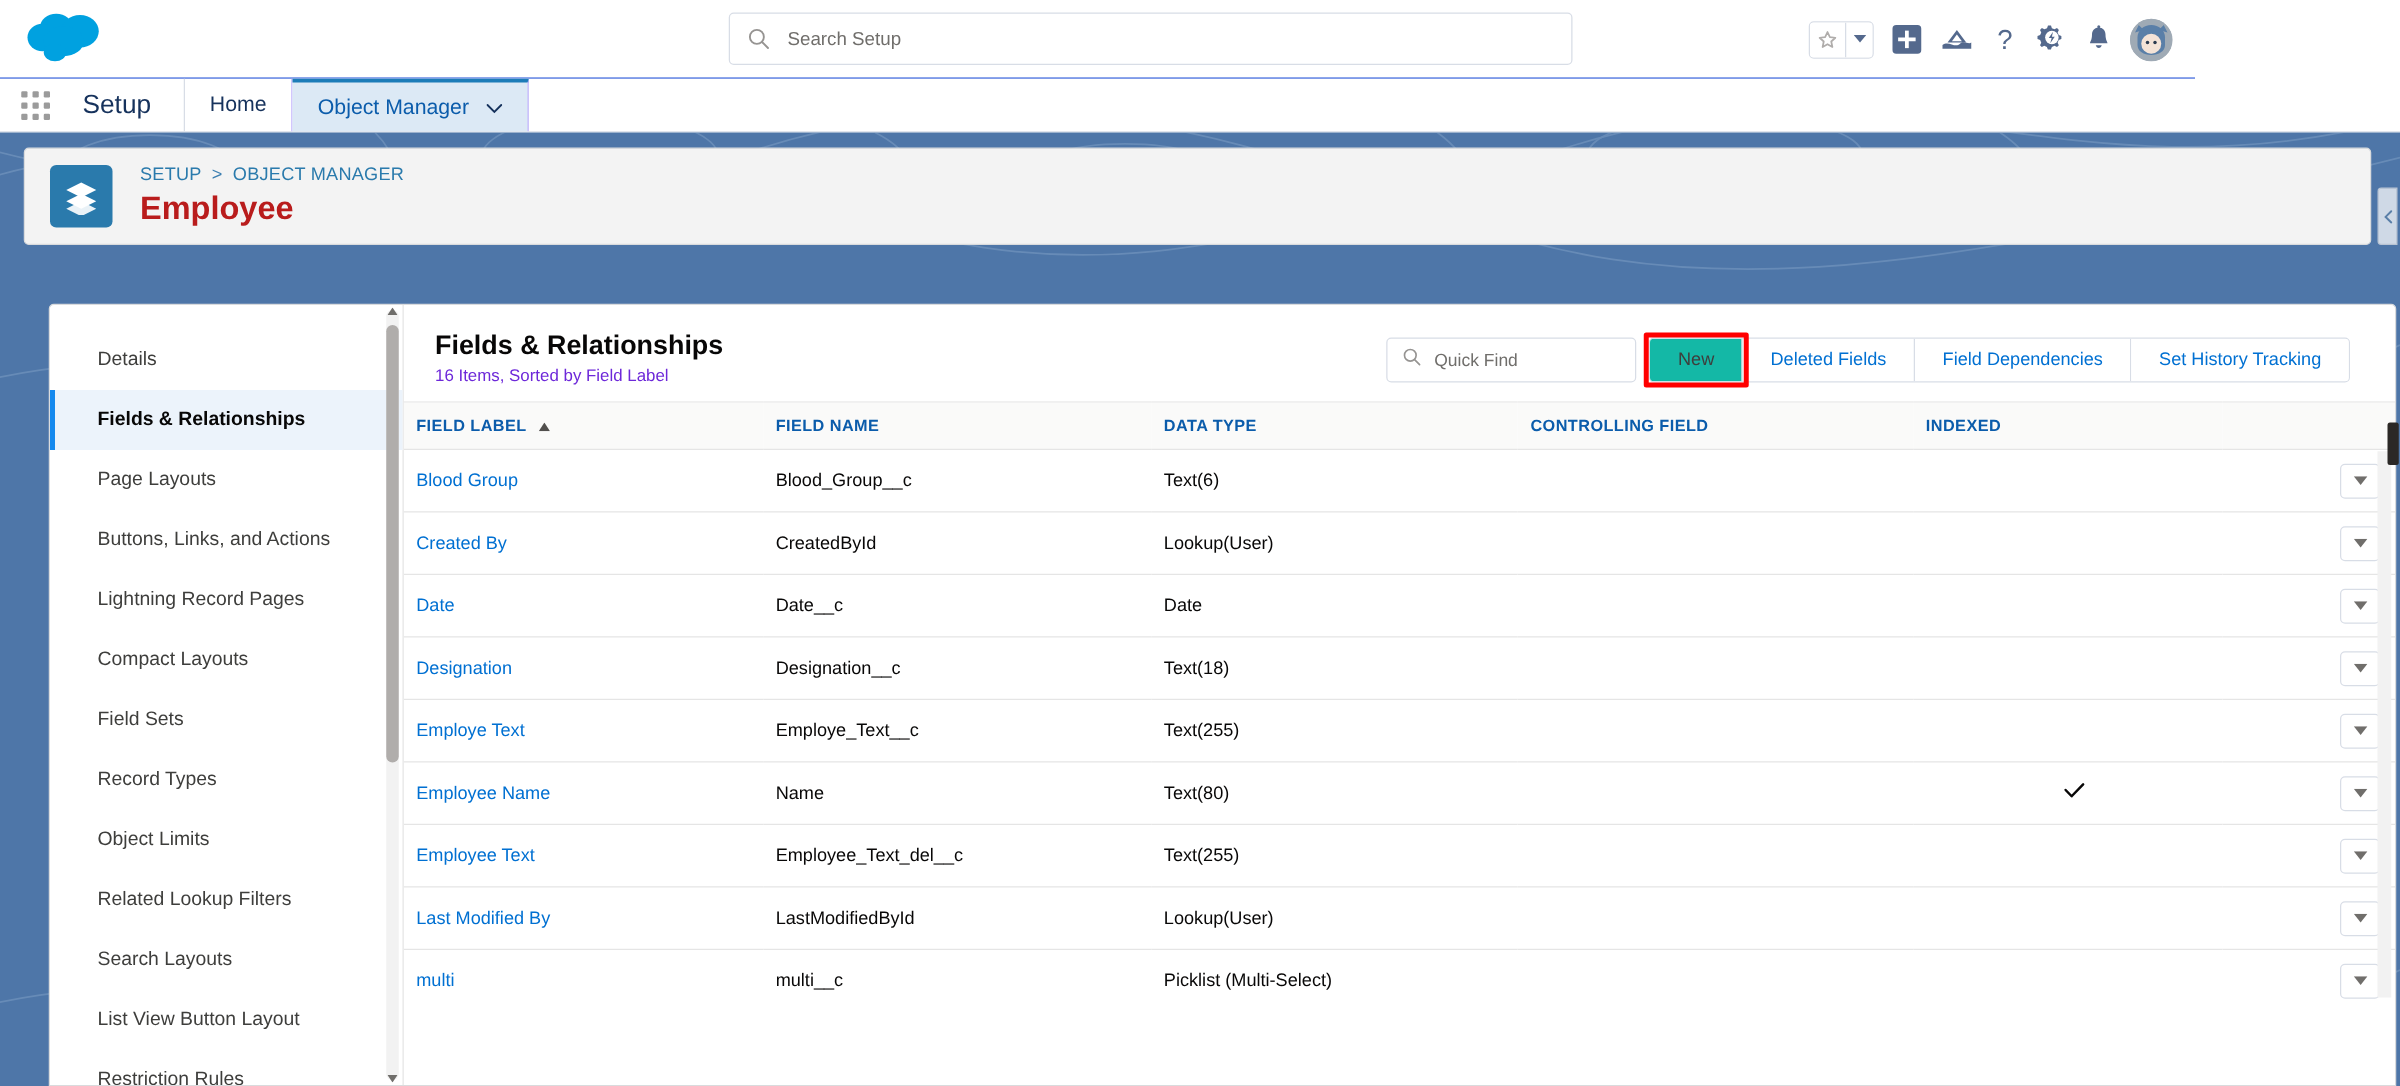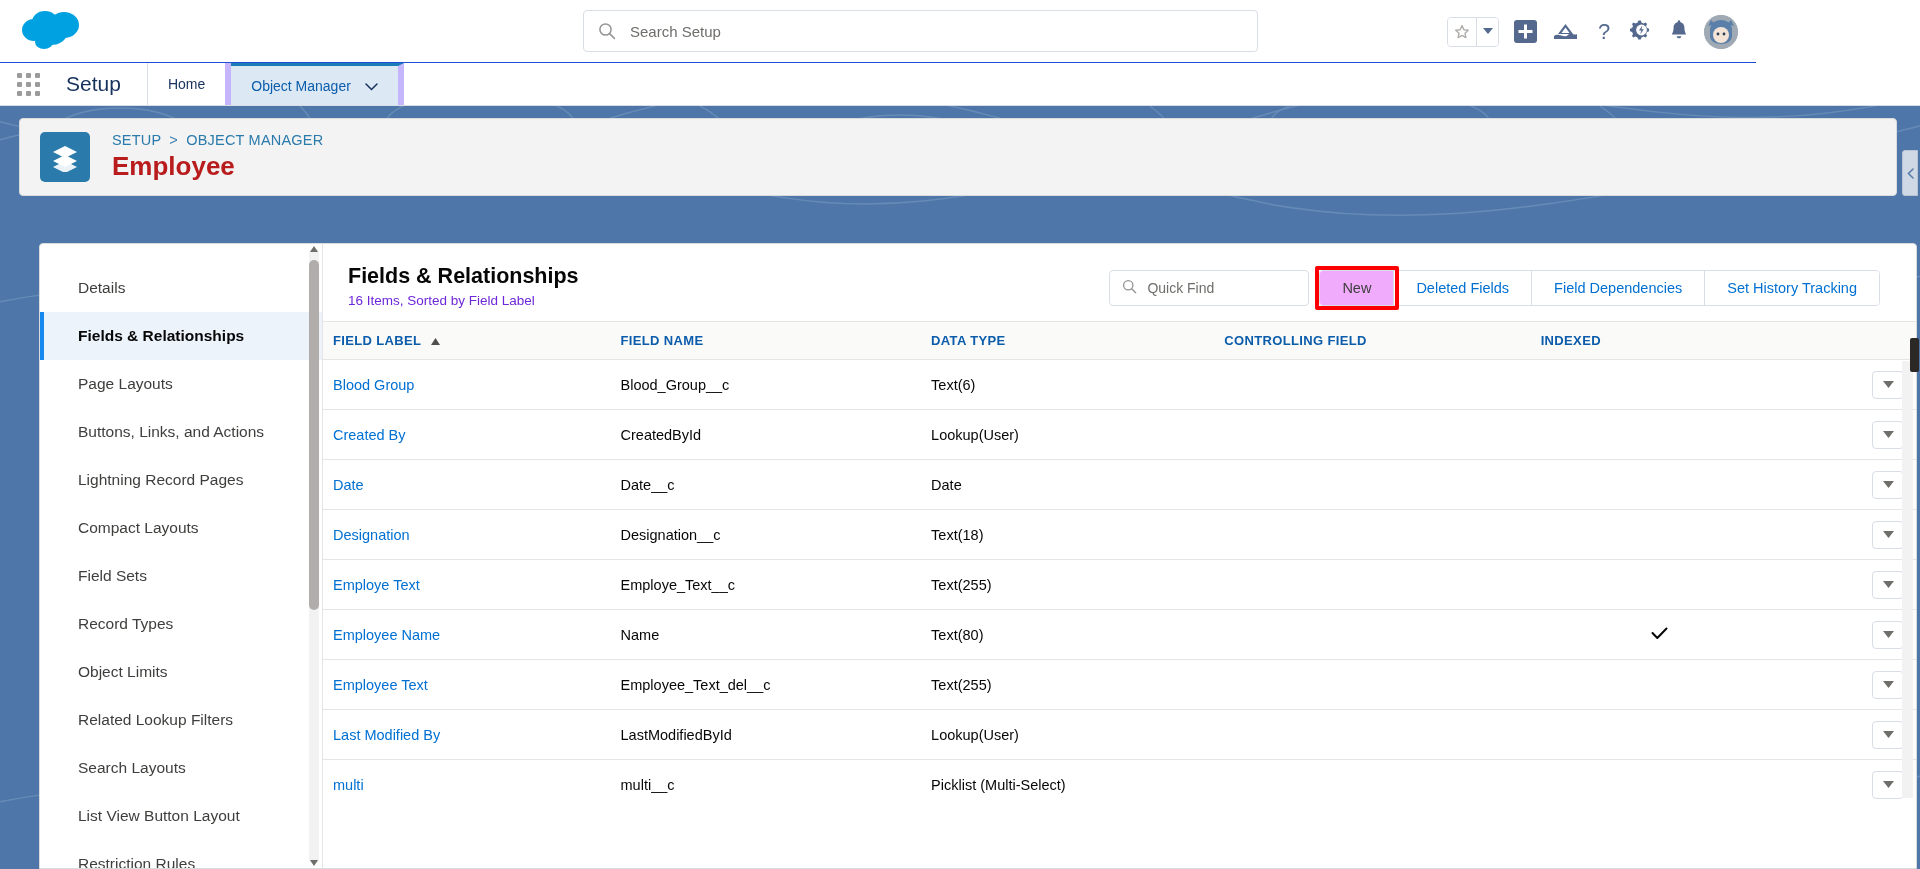--- a/index.html
+++ b/index.html
@@ -63,22 +63,22 @@
   }
   .waffle-grid { display: grid; grid-template-columns: repeat(3, 5px); gap: 4px; }
   .waffle-grid i { width: 5px; height: 5px; background: #9b9b9b; border-radius: 1px; display: block; }
   .setup-word {
     display: flex; align-items: center; padding: 0 26px 0 10px;
     font-size: 21px; color: #16325c; font-weight: 400;
     border-right: 1px solid #d8dde6;
   }
   .nav-tab {
     display: flex; align-items: center; padding: 0 20px;
-    font-size: 14px; color: #16325c; cursor: pointer;
-    border-right: 6px solid #c4b5fd;
+    font-size: 17px; color: #16325c; cursor: pointer;
+    border-right: 1px solid #c4b5fd;
   }
   .nav-tab.active {
     background: #dce9f5;
     border-top: 3px solid #1c7cb8;
     color: #0b5cab;
   }
   .nav-tab .tcaret { margin-left: 14px; }
 
   
   .page-bg {
@@ -192,21 +192,21 @@
     display: flex; align-items: stretch;
     border: 1px solid #d8dde6; border-radius: 4px; overflow: hidden; background: #fff;
   }
   .btn-group .gbtn {
     display: flex; align-items: center; justify-content: center;
     padding: 0 22px; font-size: 14.5px; color: #0070d2;
     border-right: 1px solid #d8dde6; cursor: pointer; background: #fff;
     white-space: nowrap;
   }
   .btn-group .gbtn:last-child { border-right: none; }
-  .btn-group .gbtn.plain { background: #f0abfc; color: #3e3e3c; }
+  .btn-group .gbtn.plain { background: #14b8a6; color: #3e3e3c; }
 
   .new-highlight {
     position: absolute; left: 0; top: 0;
     border: 4px solid #ff0000; border-radius: 2px;
     pointer-events: none;
   }
 
   
   .tbl { width: 100%; border-collapse: collapse; table-layout: fixed; }
   .tbl thead th {

